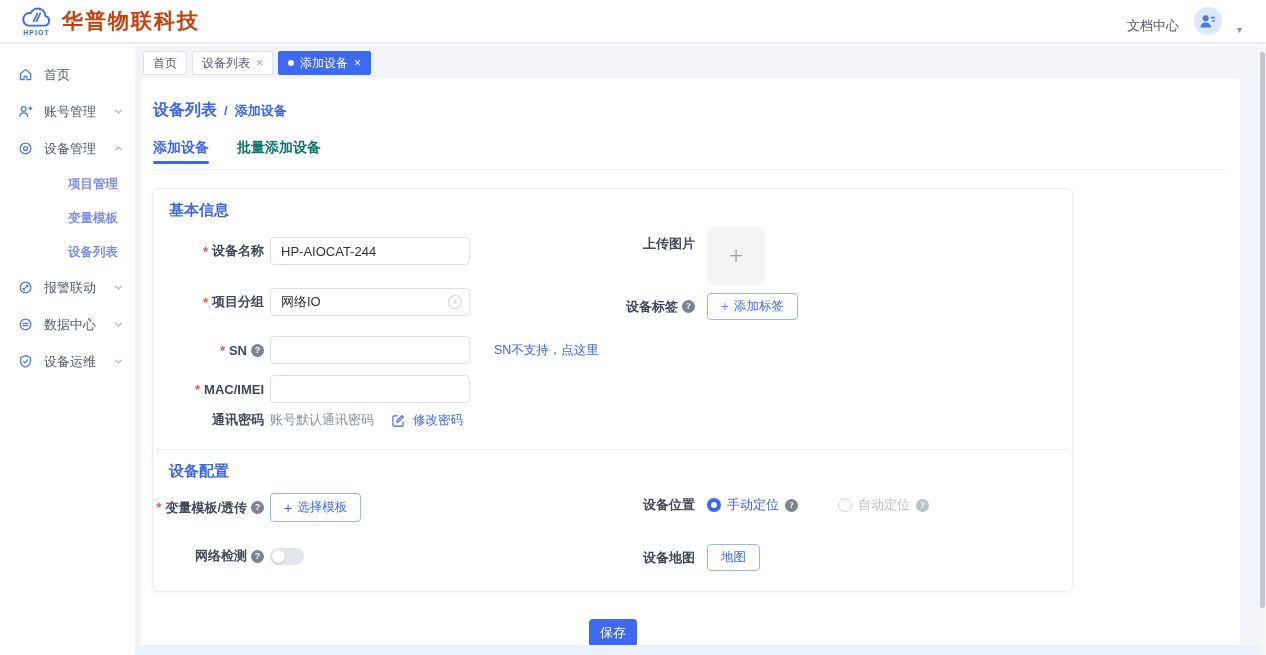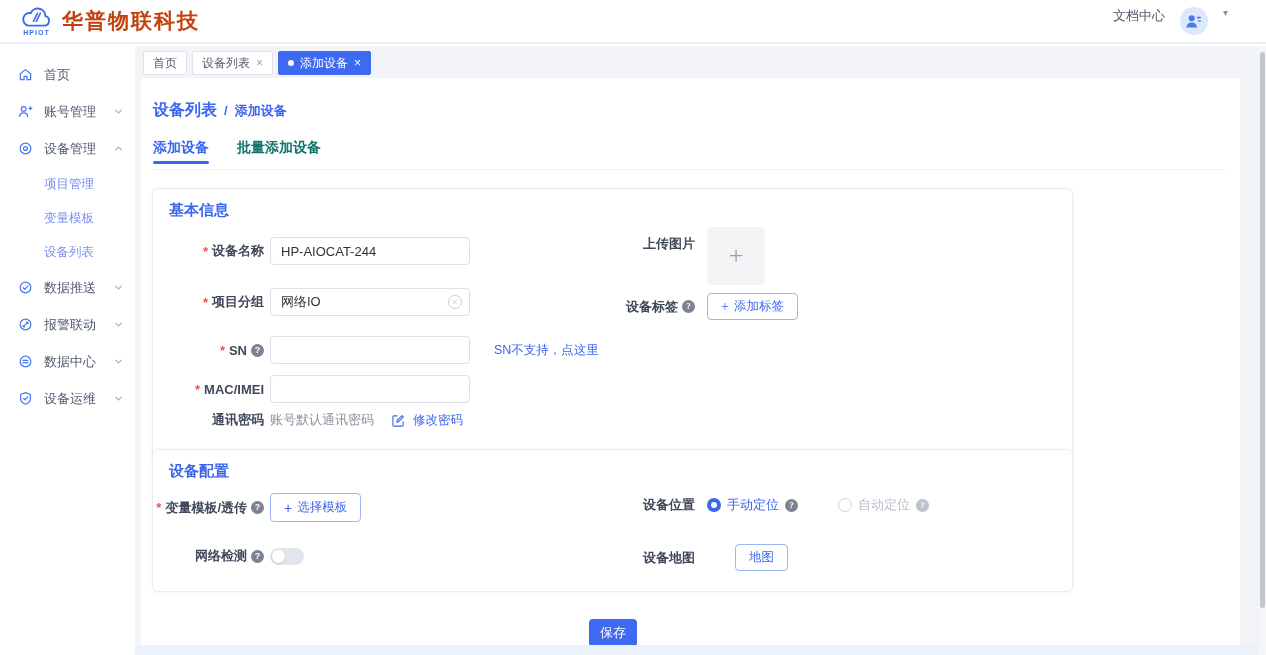--- a/index.html
+++ b/index.html
@@ -6,31 +6,31 @@
   html,body { width:1266px; height:655px; }
   body { font-family:"Liberation Sans","DejaVu Sans",sans-serif; font-size:13px; color:#41485a; background:#fff; overflow:hidden; }
   .app { position:relative; width:1266px; height:655px; background:#fff; overflow:hidden; }
 
   
   .header { position:absolute; top:0; left:0; width:1266px; height:44px; background:#fff; border-bottom:2px solid #e7eef9; display:flex; align-items:center; z-index:30; }
   .brand { display:flex; align-items:center; padding-left:20px; gap:9px; }
   .logo-mark { display:flex; flex-direction:column; align-items:center; color:#3d6af0; line-height:1; }
   .logo-mark .hp { font-size:7px; font-weight:700; letter-spacing:1px; margin-top:1px; }
   .brand-name { font-size:21px; font-weight:700; color:#c2410c; letter-spacing:2px; font-family:"Liberation Serif","DejaVu Serif",serif; }
-  .header-right { margin-left:auto; display:flex; align-items:flex-start; gap:15px; padding-right:38px; }
+  .header-right { margin-left:auto; display:flex; align-items:flex-end; gap:15px; padding-right:24px; }
   .doc-center { font-size:13px; color:#4e5969; cursor:pointer; }
   .avatar { width:28px; height:28px; border-radius:50%; background:#dce9fc; display:flex; align-items:center; justify-content:center; }
   .caret { font-size:10px; color:#8a919f; }
 
   
   .sidebar { position:absolute; top:46px; left:0; width:135px; height:609px; background:#fff; padding-top:10px; z-index:20; }
   .s-item { height:37px; display:flex; align-items:center; padding:0 12px 0 18px; font-size:13px; color:#515a6e; cursor:pointer; }
   .s-item .s-ico { width:15px; height:15px; color:#4a76f2; margin-right:11px; flex:0 0 auto; display:flex; }
   .s-item .chev { margin-left:auto; color:#aeb5c2; display:flex; }
-  .s-sub { height:34px; display:flex; align-items:center; padding-left:44px; font-size:12.5px; color:#7e8ff0; cursor:pointer; }
+  .s-sub { height:34px; display:flex; align-items:center; padding-left:68px; font-size:12.5px; color:#7e8ff0; cursor:pointer;font-weight:bold; }
 
   
   .main { position:absolute; top:46px; left:135px; width:1131px; height:609px; background:#f2f4f7; z-index:10; }
   .tabstrip { position:absolute; top:5px; left:8px; display:flex; gap:5px; }
   .ttab { height:24px; padding:0 9px; background:#fff; border:1px solid #dfe3ea; border-radius:2px; font-size:12px; color:#515a6e; display:flex; align-items:center; gap:6px; cursor:pointer; }
   .ttab .tclose { font-size:12px; color:#9aa1ad; }
   .ttab.active { background:#3d6af0; border-color:#3d6af0; color:#fff; }
   .ttab.active .tclose { color:#fff; }
   .ttab .dot { width:6px; height:6px; border-radius:50%; background:#fff; }
 
@@ -155,34 +155,20 @@
         <svg width="9" height="9" viewBox="0 0 10 10" fill="none" stroke="currentColor" stroke-width="1.4" stroke-linecap="round">
             <path d="M2 6.4 5 3.4l3 3"></path>
           </svg>
       </span>
     </div>
     <div class="s-sub">项目管理</div>
     <div class="s-sub">变量模板</div>
     <div class="s-sub">设备列表</div>
     <div class="s-item">
       <span class="s-ico">
-        <svg viewBox="0 0 16 16" width="15" height="15" fill="none" stroke="currentColor" stroke-width="1.3" stroke-linecap="round" stroke-linejoin="round">
-            <circle cx="8" cy="8" r="5.7"></circle>
-            <path d="M5.4 8.2 7.2 10l3.4-3.7"></path>
-          </svg>
-      </span>
-      <span>数据推送</span>
-      <span class="chev">
-        <svg width="9" height="9" viewBox="0 0 10 10" fill="none" stroke="currentColor" stroke-width="1.4" stroke-linecap="round">
-            <path d="M2 3.6 5 6.6l3-3"></path>
-          </svg>
-      </span>
-    </div>
-    <div class="s-item">
-      <span class="s-ico">
         <svg viewBox="0 0 16 16" width="15" height="15" fill="none" stroke="currentColor" stroke-width="1.3" stroke-linecap="round">
             <circle cx="8" cy="8" r="5.7"></circle>
             <path d="M5.7 10.3l4.6-4.6M9.1 5.2l1.7 1.7M5.2 9.1l1.7 1.7"></path>
           </svg>
       </span>
       <span>报警联动</span>
       <span class="chev">
         <svg width="9" height="9" viewBox="0 0 10 10" fill="none" stroke="currentColor" stroke-width="1.4" stroke-linecap="round">
             <path d="M2 3.6 5 6.6l3-3"></path>
           </svg>
@@ -365,21 +351,21 @@
           <span class="fctrl-r radio-group">
             <span class="radio on"></span>
             <span class="radio-label-on">手动定位</span>
             <span class="help">?</span>
             <span class="radio off radio-label-off" style="margin-left:34px;"></span>
             <span class="radio-label-off" style="margin-left:0;">自动定位</span>
             <span class="help dim">?</span>
           </span>
         </div>
 
-        <div class="frow-r" style="top:94px;gap:28px;">
+        <div class="frow-r" style="top:94px;">
           <span class="flabel-r">设备地图</span>
           <span class="fctrl-r">
             <button class="btn-outline">地图</button>
           </span>
         </div>
       </div>
 
       <button class="save-btn">保存</button>
     </div>
 

